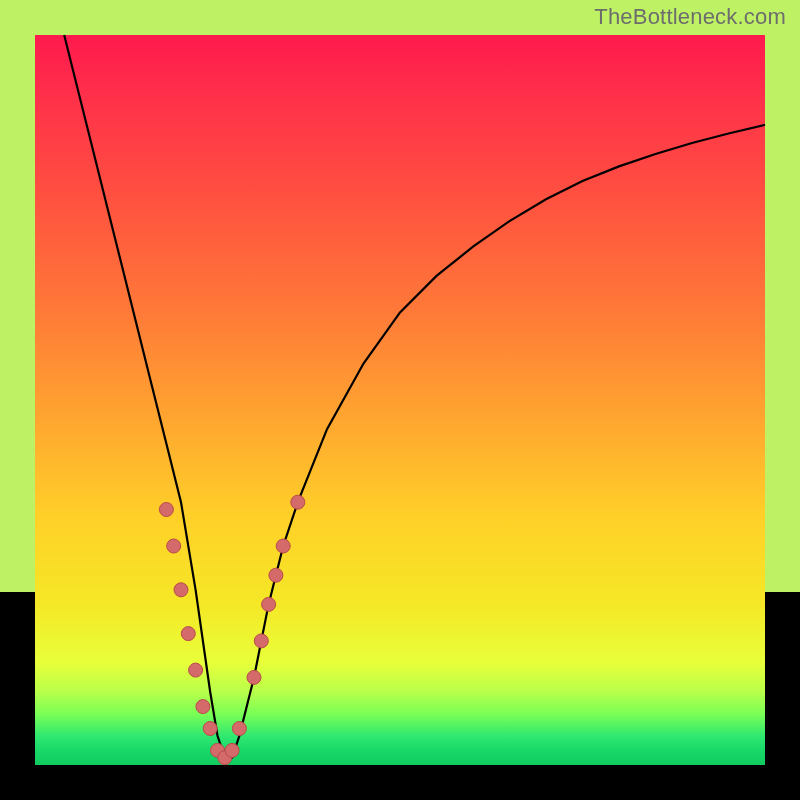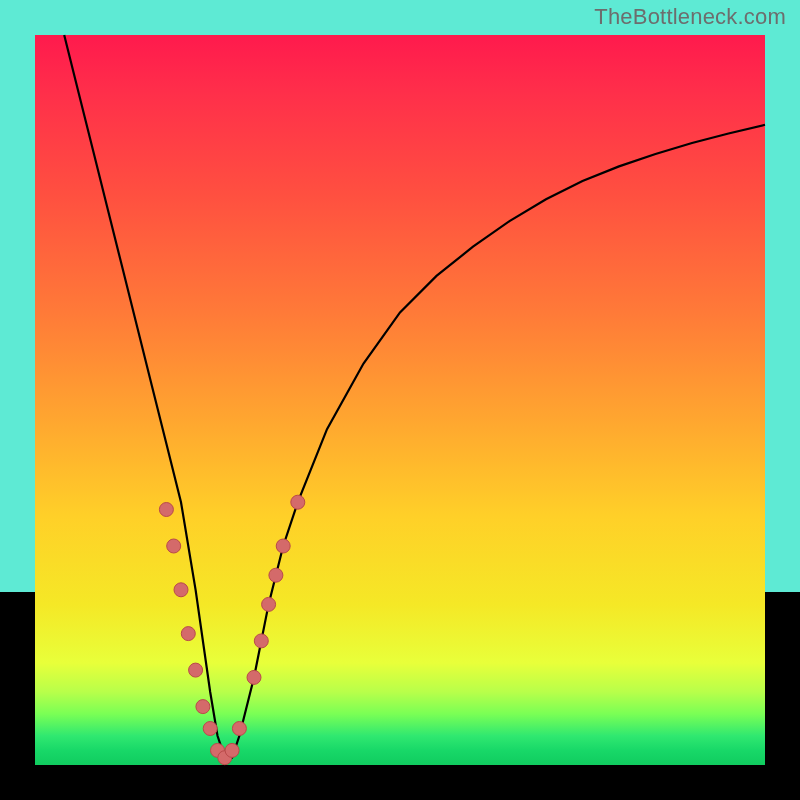--- a/index.html
+++ b/index.html
@@ -8,21 +8,21 @@
     width: 800px;
     height: 800px;
     overflow: hidden;
     background: #000;
     font-family: Arial, Helvetica, sans-serif;
   }
   .frame {
     position: relative;
     width: 800px;
     height: 592px;
-    background: #5eead4;
+    background: #bef264;
   }
   .plot-area {
     position: absolute;
     left: 35px;
     top: 35px;
     width: 730px;
     height: 730px;
     
     background: linear-gradient(
       to bottom,

